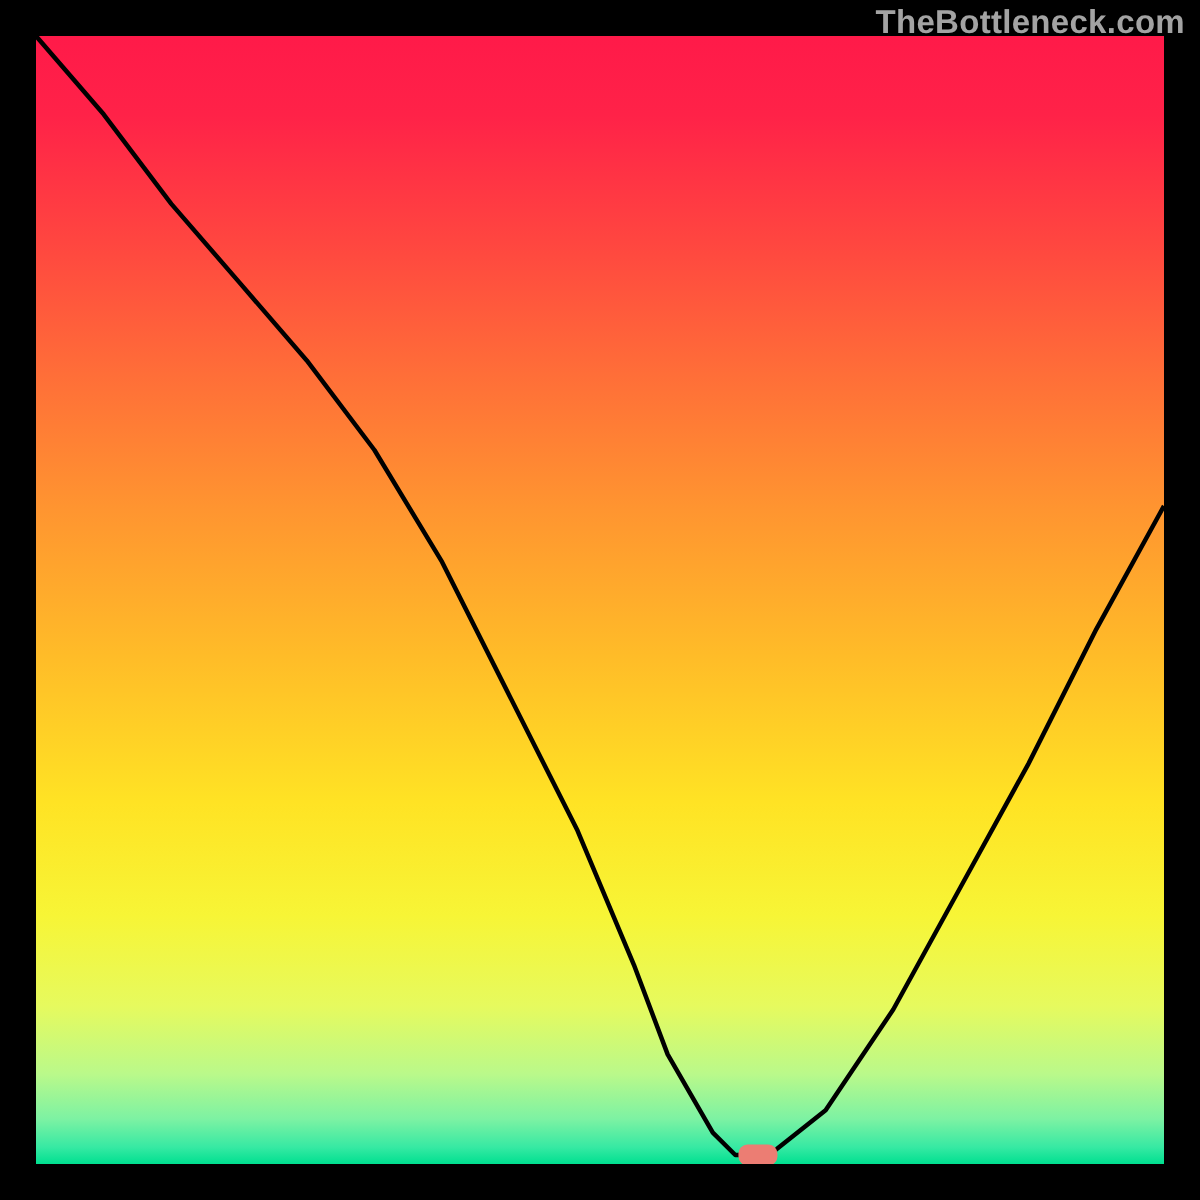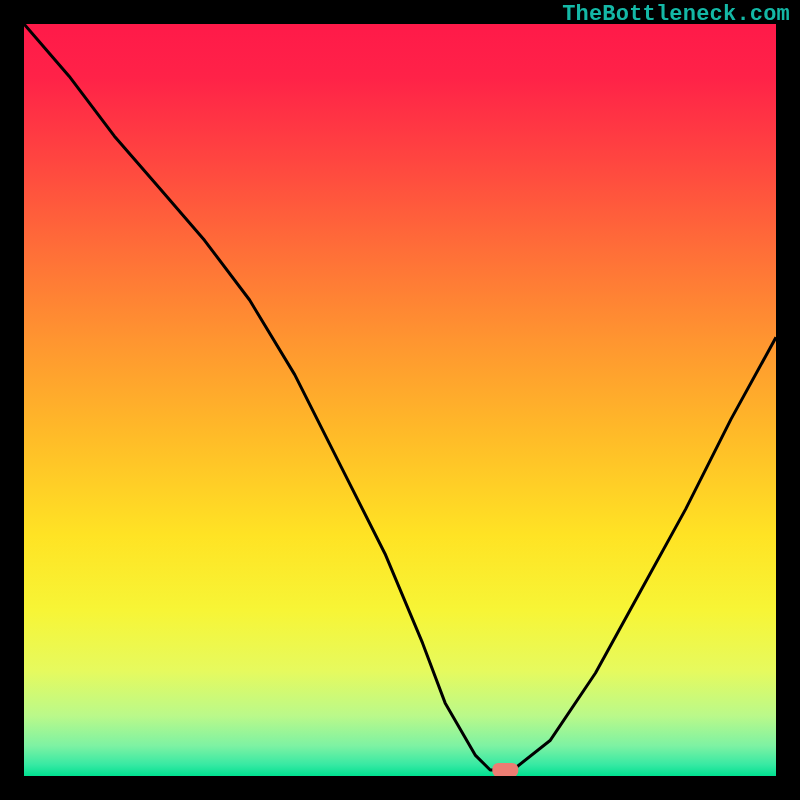--- a/index.html
+++ b/index.html
@@ -13,24 +13,24 @@
   .frame {
     position: relative;
     width: 800px;
     height: 800px;
     background: #000;
   }
   .watermark {
     position: absolute;
     top: 2px;
     right: 10px;
-    font-family: Liberation Mono, monospace;
+    font-family: Liberation Sans, sans-serif;
     font-size: 22px;
     font-weight: 600;
-    color: #14b8a6;
+    color: #a3a3a3;
     letter-spacing: 0.2px;
   }
   svg.plot {
     position: absolute;
     left: 24px;
     top: 24px;
     width: 752px;
     height: 752px;
     display: block;
   }

